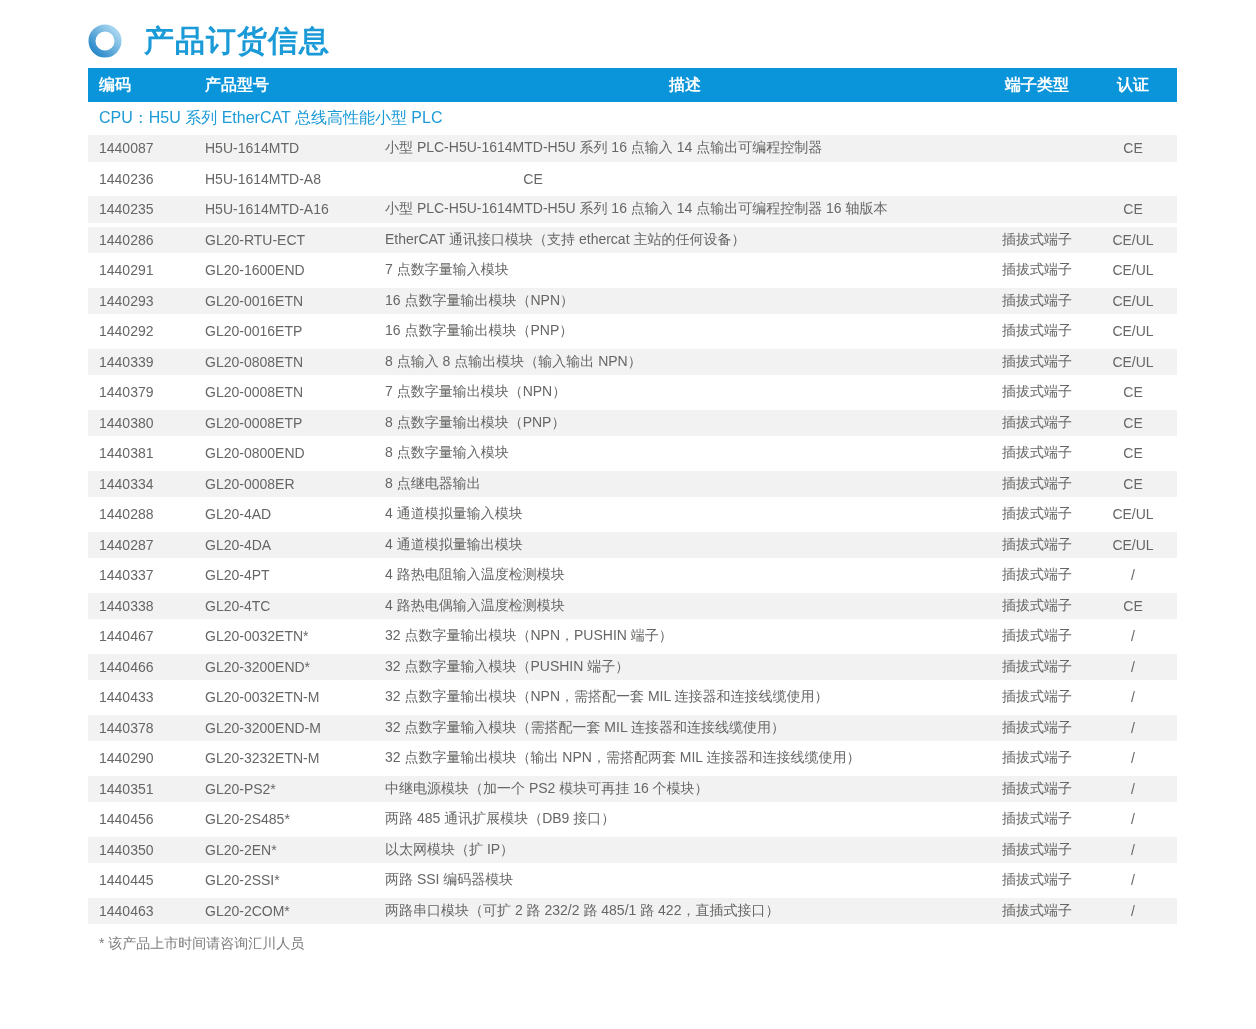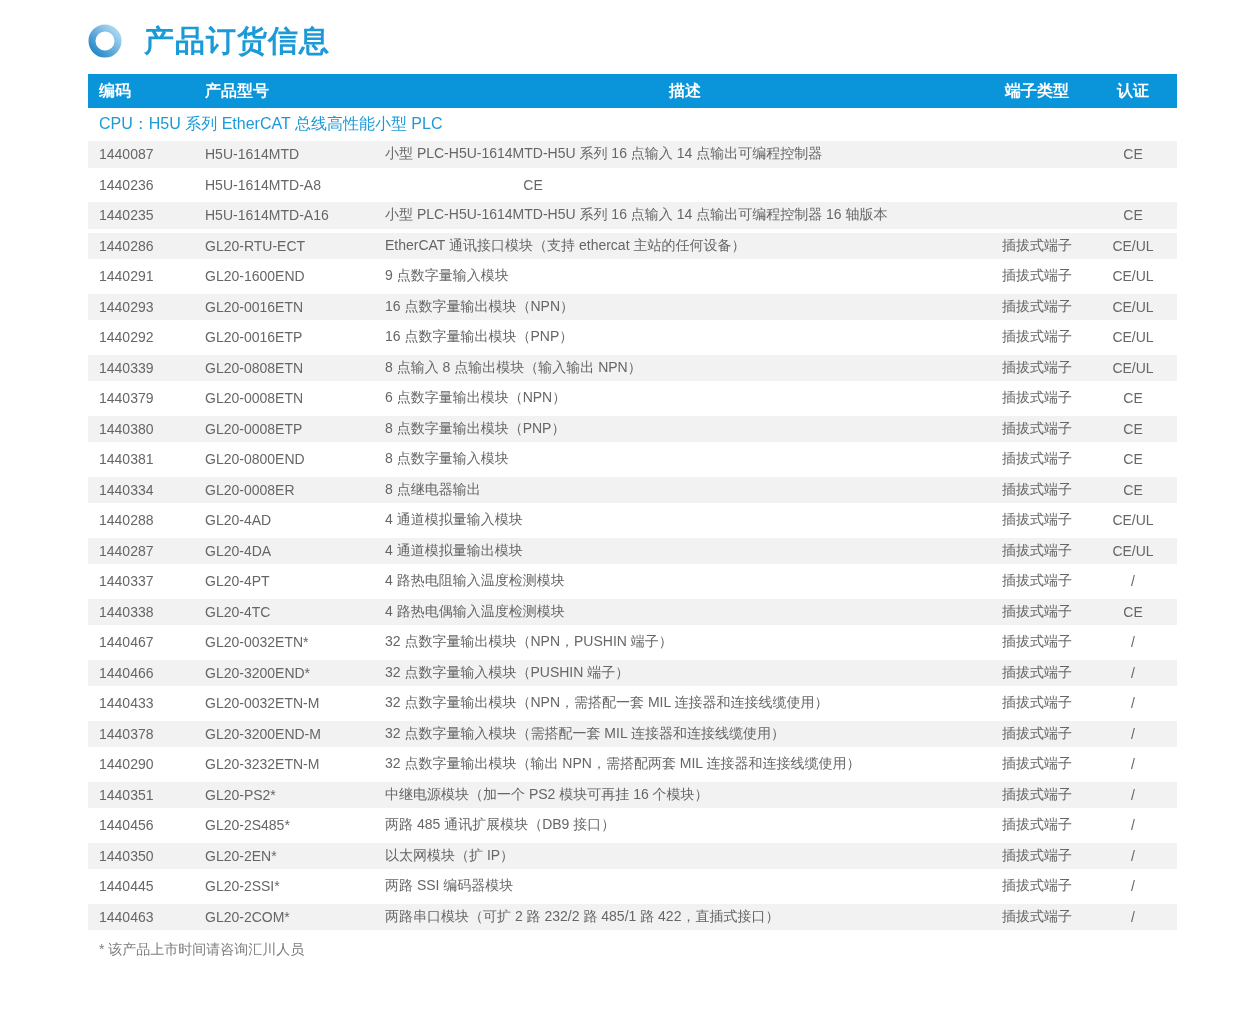--- a/index.html
+++ b/index.html
@@ -25,21 +25,21 @@
   }
   .ring{width:34px;height:34px;flex:0 0 34px;margin-right:22px;}
   .page-title{
     margin:0;
     font-size:30px;font-weight:bold;
     color:var(--accent);
     letter-spacing:1px;
   }
 
   
-  .table{margin-top:16px;width:1089px;}
+  .table{margin-top:10px;width:1089px;}
   .thead{
     display:flex;align-items:center;
     height:34px;
     background:var(--header-bg);
     color:#ffffff;font-size:16px;font-weight:bold;
   }
   .tr{
     display:flex;align-items:center;
     height:30.5px;
     font-size:14px;color:var(--text-gray);
@@ -122,21 +122,21 @@
         <div class="tr alt">
           <div class="td col-code">1440286</div>
           <div class="td col-model">GL20-RTU-ECT</div>
           <div class="td col-desc">EtherCAT 通讯接口模块（支持 ethercat 主站的任何设备）</div>
           <div class="td col-terminal">插拔式端子</div>
           <div class="td col-cert">CE/UL</div>
         </div>
         <div class="tr">
           <div class="td col-code">1440291</div>
           <div class="td col-model">GL20-1600END</div>
-          <div class="td col-desc">9 点数字量输入模块</div>
+          <div class="td col-desc">7 点数字量输入模块</div>
           <div class="td col-terminal">插拔式端子</div>
           <div class="td col-cert">CE/UL</div>
         </div>
         <div class="tr alt">
           <div class="td col-code">1440293</div>
           <div class="td col-model">GL20-0016ETN</div>
           <div class="td col-desc">16 点数字量输出模块（NPN）</div>
           <div class="td col-terminal">插拔式端子</div>
           <div class="td col-cert">CE/UL</div>
         </div>
@@ -150,21 +150,21 @@
         <div class="tr alt">
           <div class="td col-code">1440339</div>
           <div class="td col-model">GL20-0808ETN</div>
           <div class="td col-desc">8 点输入 8 点输出模块（输入输出 NPN）</div>
           <div class="td col-terminal">插拔式端子</div>
           <div class="td col-cert">CE/UL</div>
         </div>
         <div class="tr">
           <div class="td col-code">1440379</div>
           <div class="td col-model">GL20-0008ETN</div>
-          <div class="td col-desc">6 点数字量输出模块（NPN）</div>
+          <div class="td col-desc">7 点数字量输出模块（NPN）</div>
           <div class="td col-terminal">插拔式端子</div>
           <div class="td col-cert">CE</div>
         </div>
         <div class="tr alt">
           <div class="td col-code">1440380</div>
           <div class="td col-model">GL20-0008ETP</div>
           <div class="td col-desc">8 点数字量输出模块（PNP）</div>
           <div class="td col-terminal">插拔式端子</div>
           <div class="td col-cert">CE</div>
         </div>

